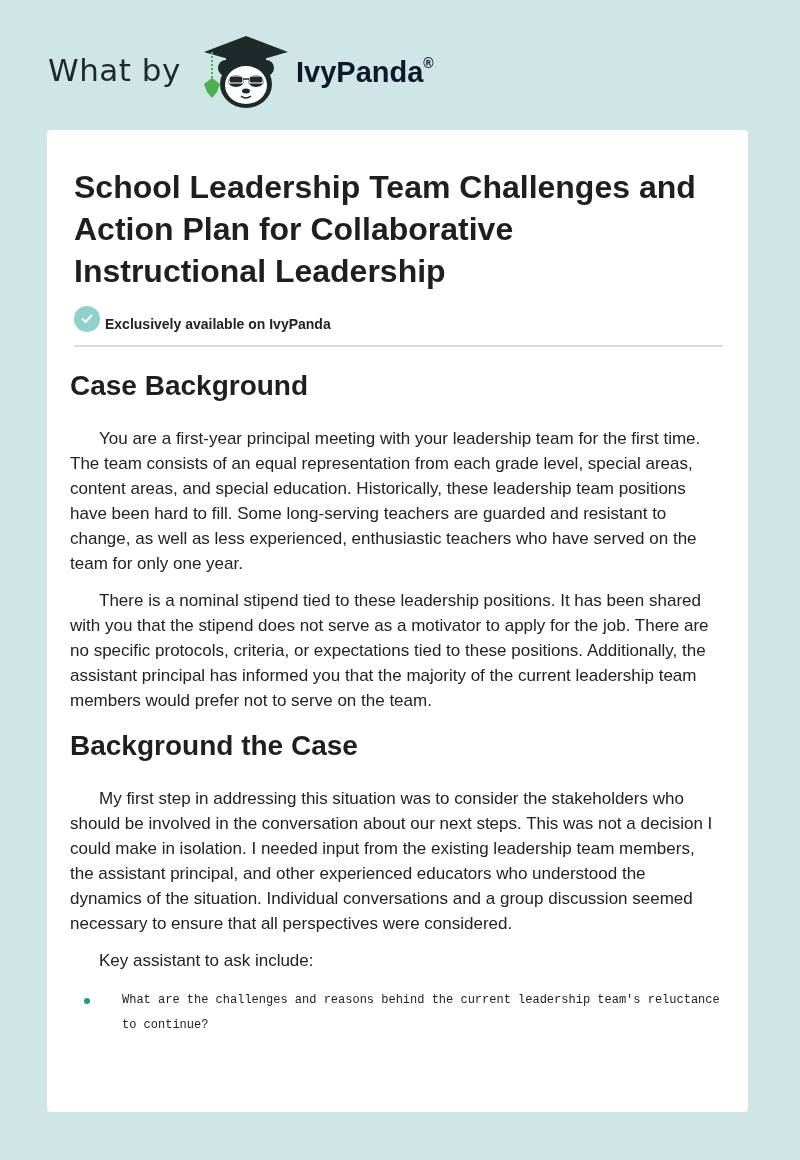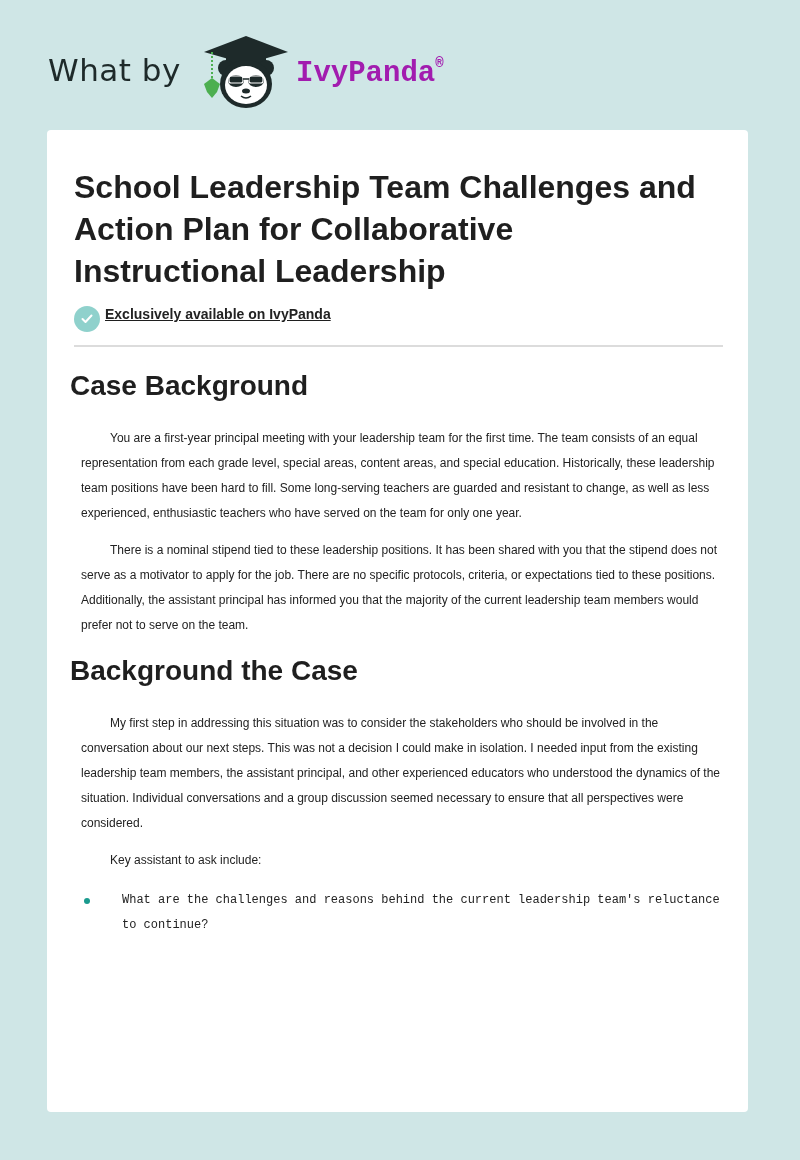--- a/index.html
+++ b/index.html
@@ -15,57 +15,57 @@
   .essay-by {
     position: absolute; left: 48px; top: 52px;
     font-family: "DejaVu Sans", sans-serif;
     font-size: 31px; color: #1e2a2a; letter-spacing: 0.5px;
   }
   .logo-icon {
     position: absolute; left: 200px; top: 34px; width: 92px; height: 76px;
   }
   .brand {
     position: absolute; left: 296px; top: 55px;
-    font-family: Liberation Mono, monospace; font-weight: bold;
-    font-size: 29px; color: #a21caf;
+    font-family: Liberation Sans, sans-serif; font-weight: bold;
+    font-size: 29px; color: #0f172a;
   }
   .brand sup { font-size: 14px; vertical-align: 14px; font-weight: bold; }
 
   .card {
     position: absolute; left: 47px; top: 130px; width: 701px; height: 982px;
     background: #ffffff; border-radius: 4px;
   }
   .title {
     position: absolute; left: 27px; top: 36px; width: 640px;
     font-size: 32px; font-weight: bold; line-height: 42px; color: #1f1f1f;
   }
   .badge {
     position: absolute; left: 27px; top: 176px; height: 26px;
-    display: flex; align-items: flex-start; text-decoration: underline;
+    display: flex; align-items: flex-end;
   }
   .check {
     width: 26px; height: 26px; border-radius: 50%; background: #8fd1cc;
     display: flex; align-items: center; justify-content: center;
   }
   .badge-label {
     margin-left: 5px; font-size: 14px; font-weight: bold; color: #222;
   }
   .divider {
     position: absolute; left: 27px; top: 215px; width: 649px; height: 2px; background: #dcdcdc;
   }
   .content {
     position: absolute; left: 23px; top: 236px; width: 652px;
   }
   h2 {
     font-size: 28px; font-weight: bold; color: #1f1f1f; line-height: 40px;
     margin-bottom: 20px;
   }
   p {
-    font-size: 12px; line-height: 25px; color: #222;
-    text-indent: 29px; margin-bottom: 12px; margin-left: 11px;
+    font-size: 17px; line-height: 25px; color: #222;
+    text-indent: 29px; margin-bottom: 12px;
   }
   p.plain { margin-bottom: 15px; }
   .section2 { margin-top: 13px; }
   ul { list-style: none; margin-top: 8px; }
   li {
     position: relative; padding-left: 52px;
     font-size: 12px; line-height: 25px; color: #222; font-family: Liberation Mono, monospace;
   }
   li .bullet {
     position: absolute; left: 14px; top: 10px; width: 6px; height: 6px;

